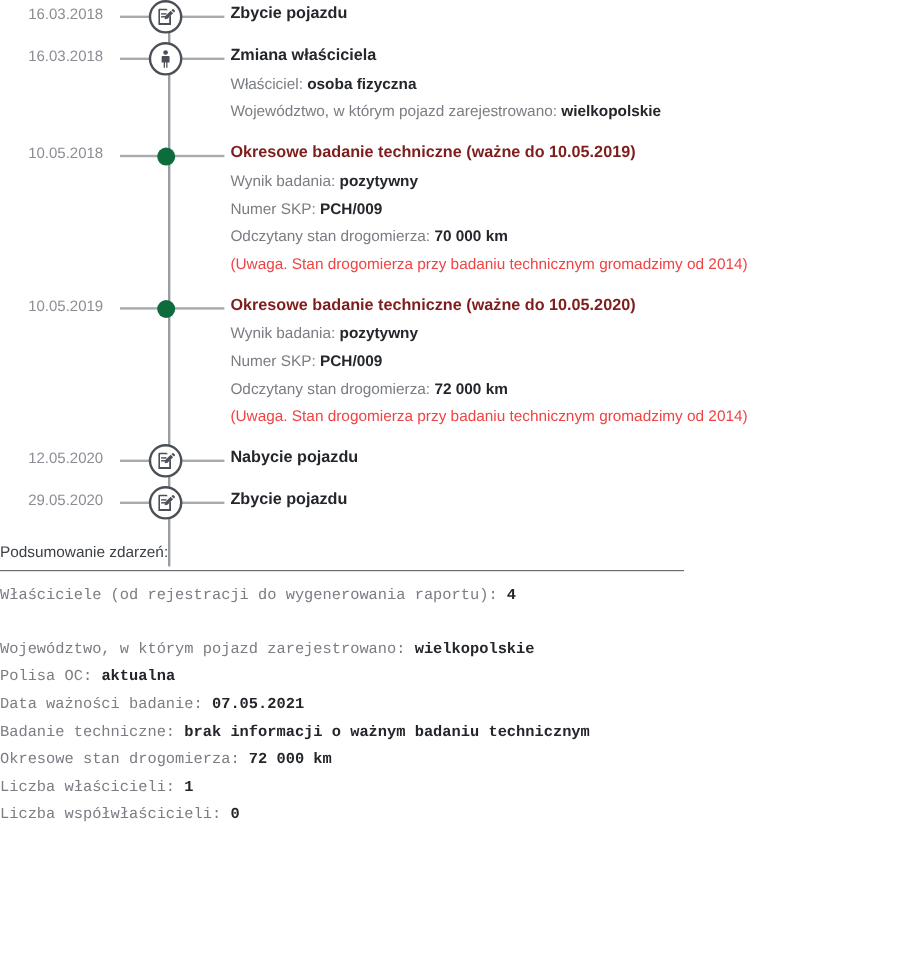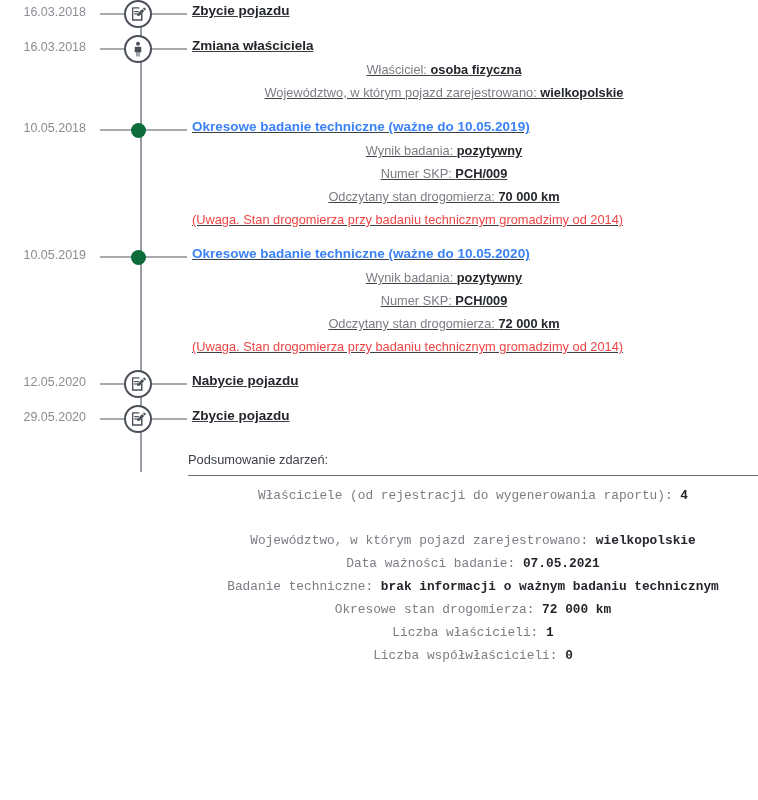--- a/index.html
+++ b/index.html
@@ -95,49 +95,46 @@
     top: 7px;
     width: 15px; height: 15px;
     border-radius: 50%;
     background: #0d6b3c;
   }
 
   .content-col {
     flex: 1 1 auto;
     padding-left: 4px;
     padding-top: 1px;
-    text-decoration: underline;
   }
   .ev-title {
     font-weight: bold;
     font-size: 13.5px;
     color: #23262b;
     line-height: 20px;
     margin: 0 0 2px 0;
   }
-  .ev-title.green { color: #3b82f6; }
+  .ev-title.green { color: #7f1d1d; }
 
   .ev-line {
     color: #7a7d83;
     font-size: 12.8px;
     line-height: 23px;
     margin: 0;
-    text-align: center;
   }
   .ev-line b { color: #23262b; font-weight: bold; }
   .ev-note {
     color: #ef4444;
     font-size: 12.8px;
     line-height: 23px;
     margin: 0;
   }
 
   
   .summary {
-    margin-left: 188px;
     width: 570px;
     padding-top: 10px;
   }
   .sum-head {
     color: #3b3f46;
     font-size: 12.8px;
     line-height: 20px;
     padding-bottom: 5px;
     border-bottom: 1px solid #6a6d73;
     margin: 0;
@@ -271,19 +268,20 @@
 <div class="summary">
   <div class="sum-head">Podsumowanie zdarzeń:</div>
   <div class="sum-body" id="summary-events-lines">
       <div class="ev-line"><span>Właściciele (od rejestracji do wygenerowania raportu): </span><b>4</b></div>
     </div>
 
   <div class="sum-gap"></div>
 
   <div class="sum-body" id="current-state-lines">
       <div class="ev-line"><span>Województwo, w którym pojazd zarejestrowano: </span><b>wielkopolskie</b></div>
+      <div class="ev-line"><span>Polisa OC: </span><b>aktualna</b></div>
       <div class="ev-line"><span>Data ważności badanie: </span><b>07.05.2021</b></div>
       <div class="ev-line"><span>Badanie techniczne: </span><b>brak informacji o ważnym badaniu technicznym</b></div>
       <div class="ev-line"><span>Okresowe stan drogomierza: </span><b>72 000 km</b></div>
       <div class="ev-line"><span>Liczba właścicieli: </span><b>1</b></div>
       <div class="ev-line"><span>Liczba współwłaścicieli: </span><b>0</b></div>
     </div>
 </div>
 
 </body></html>

